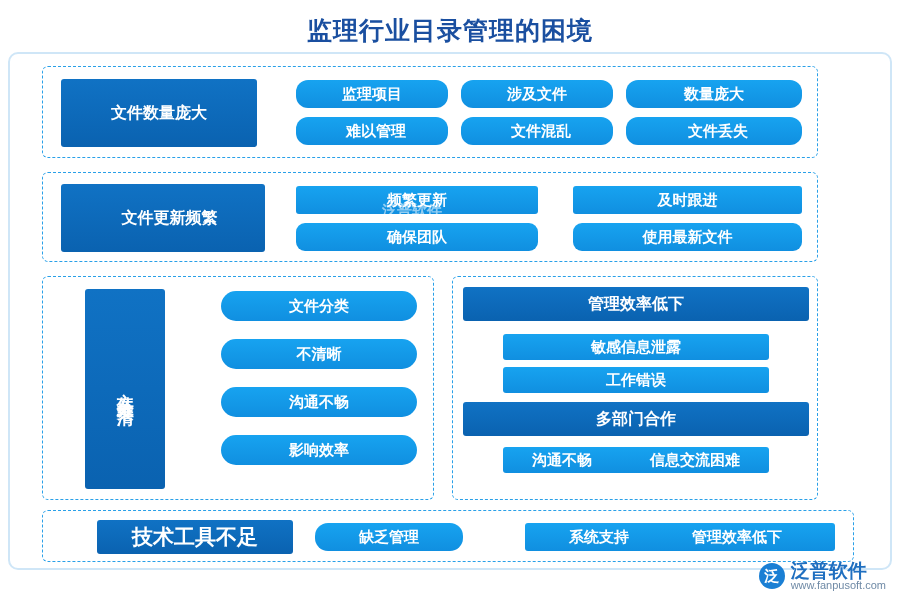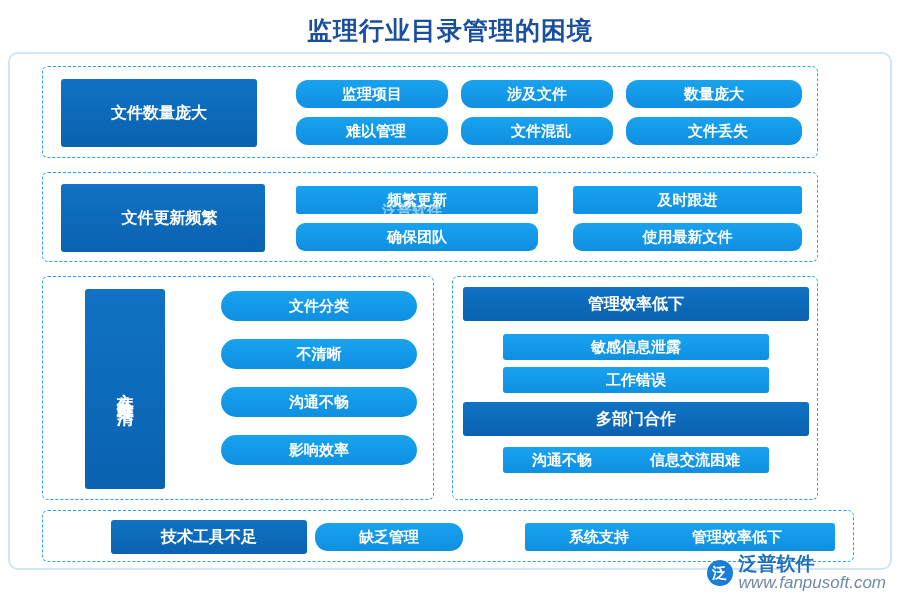--- a/index.html
+++ b/index.html
@@ -111,21 +111,21 @@
   #g4 .perm { top: 10px; }
   #g4 .dept { top: 125px; }
   #g4 .p { position: absolute; height: 26px; }
   #g4 .s1 { left: 50px; top: 57px; width: 266px; }
   #g4 .s2 { left: 50px; top: 90px; width: 266px; }
   #g4 .s3 { left: 50px; top: 170px; width: 266px; justify-content: space-around; }
   #g4 .s3 span { padding: 0 6px; }
 
   
   #g5 { left: 42px; top: 510px; width: 812px; height: 52px; }
-  #g5 .label-dark { position: absolute; left: 68px; top: 9px; width: 196px; height: 34px; font-size: 16px; }
+  #g5 .label-dark { position: absolute; left: 54px; top: 9px; width: 196px; height: 34px; font-size: 21px; }
   #g5 .p { position: absolute; top: 12px; height: 28px; }
   #g5 .t1 { left: 272px; width: 148px; border-radius: 13px; }
   #g5 .t2 { left: 434px; width: 148px; margin-left: 48px; }
   #g5 .t3 { left: 596px; width: 196px; }
 
   
   .wm-center {
     position: absolute;
     left: 382px;
     top: 202px;
@@ -146,21 +146,21 @@
     width: 26px; height: 26px;
     border-radius: 50%;
     background: #1a7fd4;
     color: #fff;
     font-size: 15px;
     font-weight: bold;
     display: flex; align-items: center; justify-content: center;
   }
   .wm-logo .txt { line-height: 1.05; }
   .wm-logo .name { font-size: 19px; font-weight: bold; color: #1f6fc0; }
-  .wm-logo .url { font-size: 17px; color: #6f8aa6; font-style: italic; }
+  .wm-logo .url { font-size: 11px; color: #6f8aa6; }
 </style>
 </head>
 <body>
 
 <div class="page">
 
   <div class="title">监理行业目录管理的困境</div>
 
   <div class="outer-frame"></div>
 

